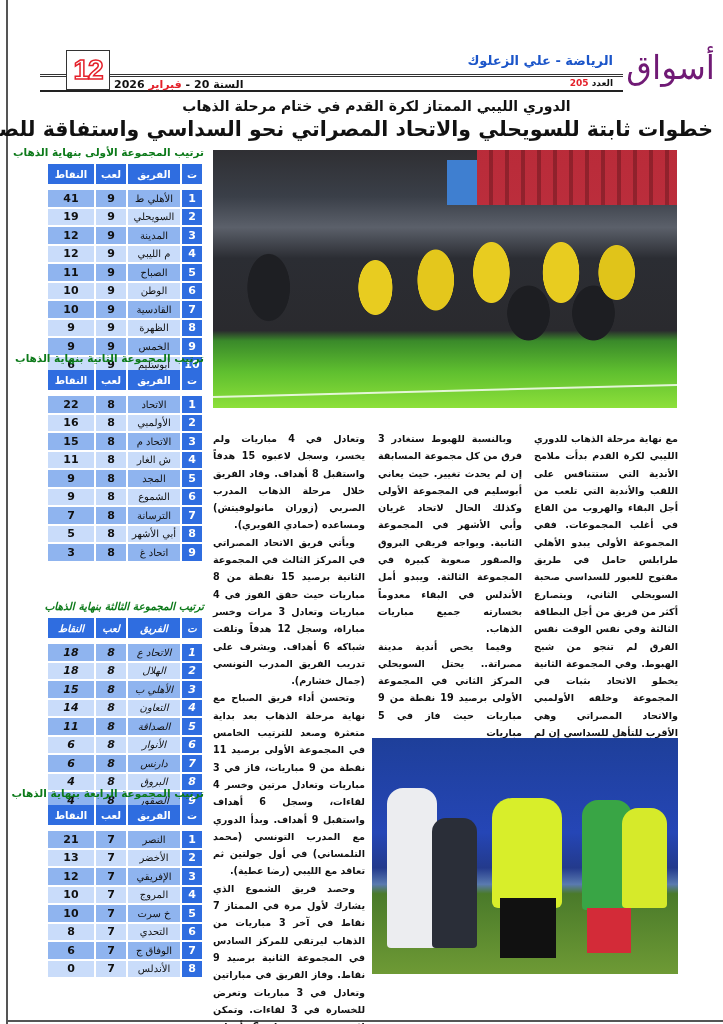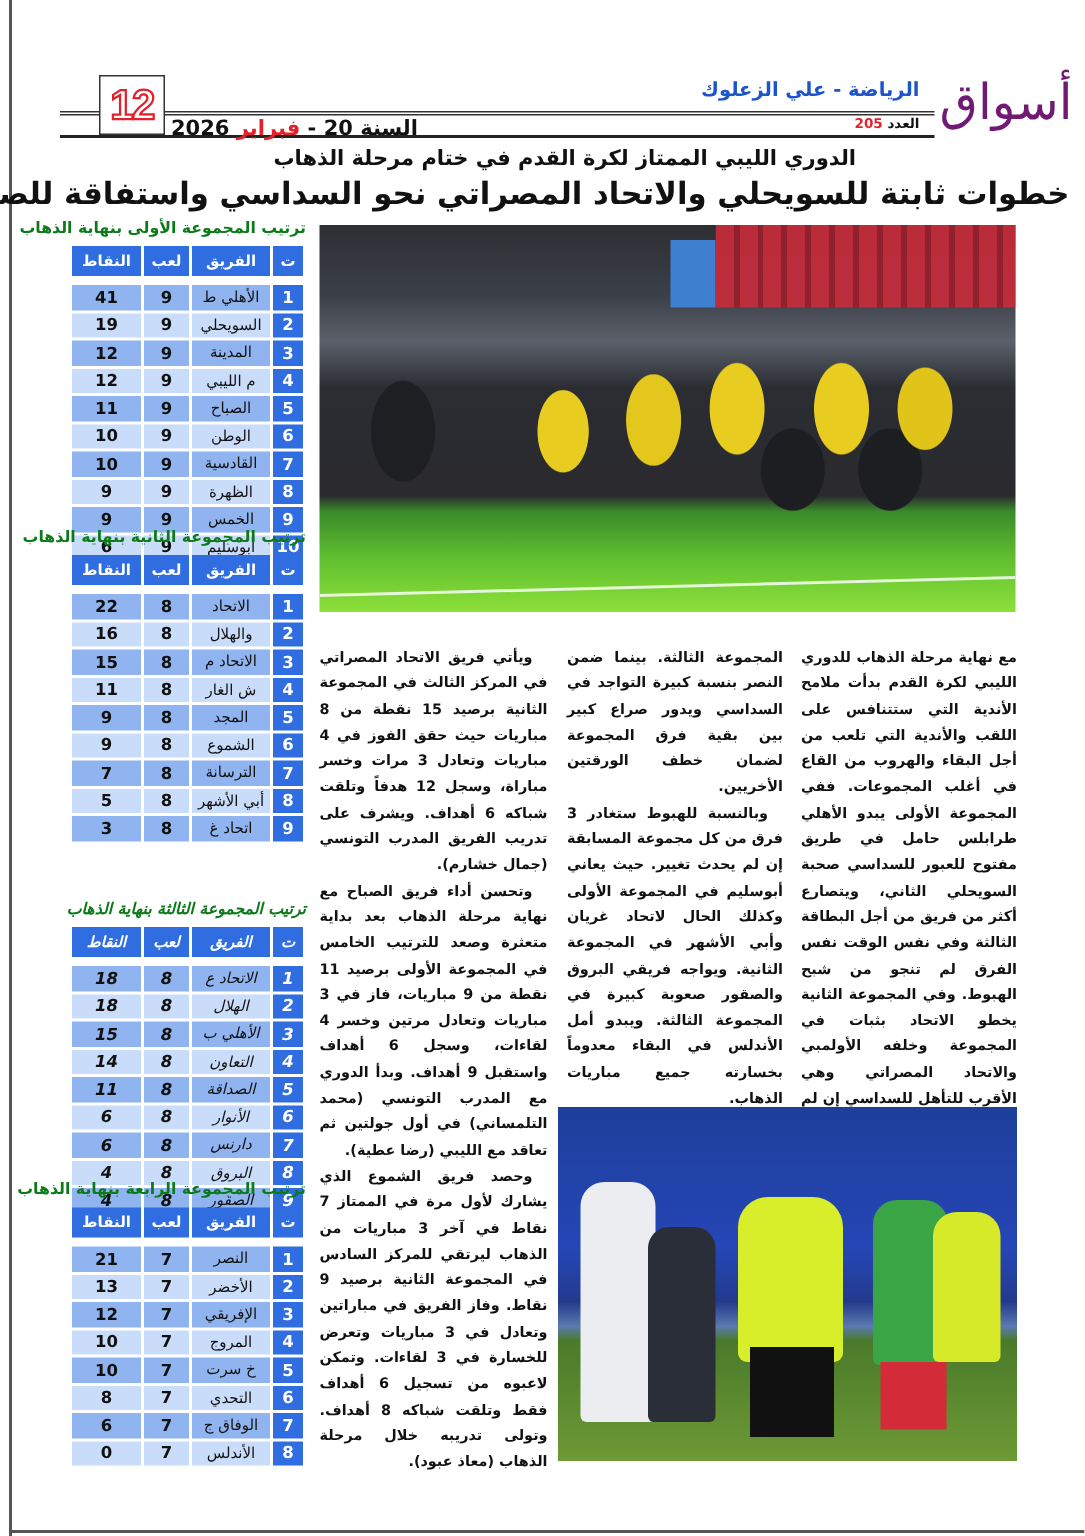--- a/index.html
+++ b/index.html
@@ -13,21 +13,21 @@
   .masthead { position: absolute; left: 40px; top: 40px; width: 675px; height: 62px; }
   .logo { position: absolute; right: 0; top: 0; width: 90px; height: 60px; direction: rtl; font-family: "DejaVu Serif", serif; font-size: 33px; line-height: 56px; color: #701a75; font-weight: normal; }
   .section-byline { position: absolute; right: 102px; top: 13px; direction: rtl; color: #1b55c9; font-weight: bold; font-size: 13px; }
   .issue { position: absolute; right: 102px; top: 38px; direction: rtl; font-size: 9px; font-weight: bold; }
   .issue .num { color: #e4202a; }
   .rule-top { position: absolute; left: 0; right: 92px; top: 34px; height: 1px; background: #333; }
   .rule-top2 { position: absolute; left: 0; right: 92px; top: 36px; height: 1px; background: #333; }
   .rule-bottom { position: absolute; left: 0; right: 92px; top: 50px; height: 2px; background: #222; }
   .page-num-box { position: absolute; left: 26px; top: 10px; width: 44px; height: 40px; border: 1px solid #333; background: #fff; display: flex; align-items: center; justify-content: center; }
   .page-num { font-size: 28px; font-weight: bold; color: #fff; -webkit-text-stroke: 1.5px #e4202a; font-family: "Liberation Sans", sans-serif; letter-spacing: -1px; }
-  .date-line { position: absolute; left: 74px; top: 38px; direction: rtl; font-size: 14px; font-weight: bold; }
+  .date-line { position: absolute; left: 74px; top: 38px; direction: rtl; font-size: 11px; font-weight: bold; }
   .date-line .month { color: #e4202a; }
 
   
   .kicker { position: absolute; left: 40px; right: 10px; top: 98px; text-align: center; direction: rtl; font-weight: bold; font-size: 14px; }
   .headline { position: absolute; left: 40px; right: 10px; top: 117px; text-align: center; direction: rtl; font-weight: bold; font-size: 20.5px; letter-spacing: -0.3px; white-space: nowrap; }
 
   
   .standings { position: absolute; left: 46px; width: 158px; direction: rtl; }
   .standings-title { color: #0d7a1a; font-weight: bold; font-size: 10.5px; text-align: center; margin-bottom: 4px; white-space: nowrap; }
   .standings table { width: 158px; border-collapse: separate; border-spacing: 2px; direction: rtl; }
@@ -206,21 +206,21 @@
           <td colspan="4"></td>
         </tr>
         <tr class="odd">
           <td class="rank">1</td>
           <td class="team">الاتحاد</td>
           <td class="played">8</td>
           <td class="pts">22</td>
         </tr>
         <tr class="even">
           <td class="rank">2</td>
-          <td class="team">والهلال</td>
+          <td class="team">الأولمبي</td>
           <td class="played">8</td>
           <td class="pts">16</td>
         </tr>
         <tr class="odd">
           <td class="rank">3</td>
           <td class="team">الاتحاد م</td>
           <td class="played">8</td>
           <td class="pts">15</td>
         </tr>
         <tr class="even">
@@ -405,25 +405,25 @@
   <div class="seats"></div>
   <div class="seats-blue"></div>
   <div class="players"></div>
   <div class="field-line"></div>
 </div>
 
 <div class="article-col col-1">
   <p>مع نهاية مرحلة الذهاب للدوري الليبي لكرة القدم بدأت ملامح الأندية التي ستتنافس على اللقب والأندية التي تلعب من أجل البقاء والهروب من القاع في أغلب المجموعات. ففي المجموعة الأولى يبدو الأهلي طرابلس حامل في طريق مفتوح للعبور للسداسي صحبة السويحلي الثاني، ويتصارع أكثر من فريق من أجل البطاقة الثالثة وفي نفس الوقت نفس الفرق لم تنجو من شبح الهبوط. وفي المجموعة الثانية يخطو الاتحاد بثبات في المجموعة وخلفه الأولمبي والاتحاد المصراتي وهي الأقرب للتأهل للسداسي إن لم تحدث مفاجآت. وتتصارع أندية الاتحاد العسكري الوافد الجديد والهلال والأهلي بنغازي والتعاون على خطف المراكز الثلاثة الأولى في</p>
 </div>
 <div class="article-col col-2">
-  <p>المجموعة الثالثة. بينما ضمن النصر بنسبة كبيرة التواجد في السداسي ويدور صراع كبير بين بقية فرق المجموعة لضمان خطف الورقتين الأخريين.</p>
   <p class="indent">وبالنسبة للهبوط ستغادر 3 فرق من كل مجموعة المسابقة إن لم يحدث تغيير. حيث يعاني أبوسليم في المجموعة الأولى وكذلك الحال لاتحاد غريان وأبي الأشهر في المجموعة الثانية. ويواجه فريقي البروق والصقور صعوبة كبيرة في المجموعة الثالثة. ويبدو أمل الأندلس في البقاء معدوماً بخسارته جميع مباريات الذهاب.</p>
   <p class="indent">وفيما يخص أندية مدينة مصراتة.. يحتل السويحلي المركز الثاني في المجموعة الأولى برصيد 19 نقطة من 9 مباريات حيث فاز في 5 مباريات</p>
 </div>
 <div class="article-col col-3">
+  <p>وتعادل في 4 مباريات ولم يخسر، وسجل لاعبوه 15 هدفاً واستقبل 8 أهداف. وقاد الفريق خلال مرحلة الذهاب المدرب الصربي (زوران مانولوفيتش) ومساعده (حمادي القويري).</p>
   <p class="indent">ويأتي فريق الاتحاد المصراتي في المركز الثالث في المجموعة الثانية برصيد 15 نقطة من 8 مباريات حيث حقق الفوز في 4 مباريات وتعادل 3 مرات وخسر مباراة، وسجل 12 هدفاً وتلقت شباكه 6 أهداف. ويشرف على تدريب الفريق المدرب التونسي (جمال خشارم).</p>
   <p class="indent">وتحسن أداء فريق الصباح مع نهاية مرحلة الذهاب بعد بداية متعثرة وصعد للترتيب الخامس في المجموعة الأولى برصيد 11 نقطة من 9 مباريات، فاز في 3 مباريات وتعادل مرتين وخسر 4 لقاءات، وسجل 6 أهداف واستقبل 9 أهداف. وبدأ الدوري مع المدرب التونسي (محمد التلمساني) في أول جولتين ثم تعاقد مع الليبي (رضا عطية).</p>
   <p class="indent">وحصد فريق الشموع الذي يشارك لأول مرة في الممتاز 7 نقاط في آخر 3 مباريات من الذهاب ليرتقي للمركز السادس في المجموعة الثانية برصيد 9 نقاط. وفاز الفريق في مباراتين وتعادل في 3 مباريات وتعرض للخسارة في 3 لقاءات. وتمكن لاعبوه من تسجيل 6 أهداف فقط وتلقت شباكه 8 أهداف. وتولى تدريبه خلال مرحلة الذهاب (معاذ عبود).</p>
 </div>
 
 <div class="photo photo-second">
   <div class="p-white"></div>
   <div class="p-dark"></div>
   <div class="ref1"></div>
   <div class="ref1s"></div>

